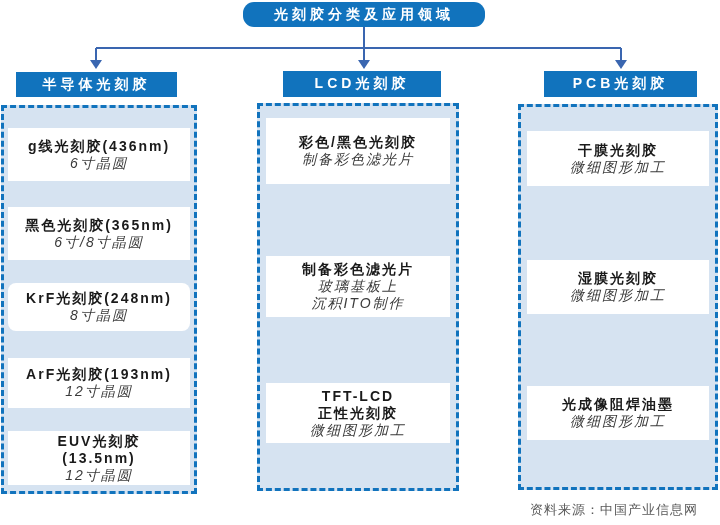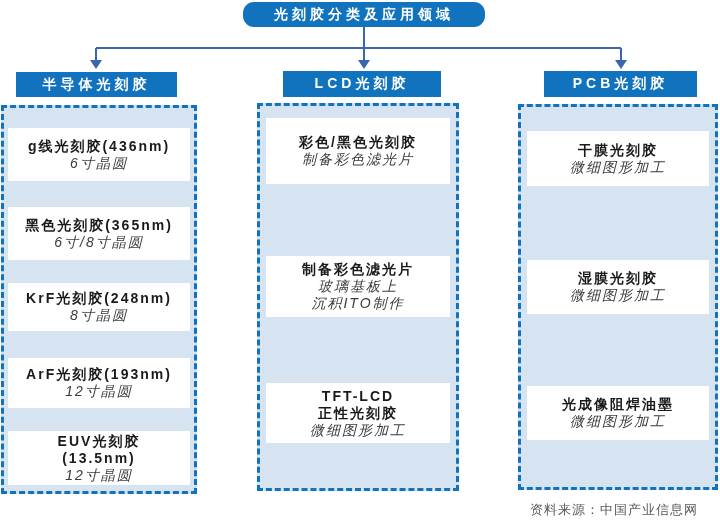--- a/index.html
+++ b/index.html
@@ -33,21 +33,21 @@
   .item {
     position:absolute; background:var(--item-fill);
     display:flex; flex-direction:column; align-items:center; justify-content:center;
     text-align:center; line-height:17px;
   }
   .item .t { font-size:14px; font-weight:bold; color:var(--item-title-text); letter-spacing:2px; }
   .item .d { font-size:14px; font-weight:normal; color:var(--item-desc-text); letter-spacing:2px;font-style:italic; }
   .panel-semi .item { left:4px; right:4px; }
   .panel-semi .item:nth-of-type(1) { top:20px;  height:53px; }
   .panel-semi .item:nth-of-type(2) { top:99px;  height:53px; }
-  .panel-semi .item:nth-of-type(3) { top:175px; height:48px; }
+  .panel-semi .item:nth-of-type(3) { top:175px; height:48px;border-radius:8px; }
   .panel-semi .item:nth-of-type(4) { top:250px; height:50px; }
   .panel-semi .item:nth-of-type(5) { top:323px; height:54px; }
   .panel-lcd .item { left:6px; right:6px; }
   .panel-lcd .item:nth-of-type(1) { top:12px;  height:66px; }
   .panel-lcd .item:nth-of-type(2) { top:150px; height:61px; }
   .panel-lcd .item:nth-of-type(3) { top:277px; height:60px; }
   .panel-pcb .item { left:6px; right:6px; }
   .panel-pcb .item:nth-of-type(1) { top:24px;  height:55px; }
   .panel-pcb .item:nth-of-type(2) { top:153px; height:54px; }
   .panel-pcb .item:nth-of-type(3) { top:279px; height:54px; }

